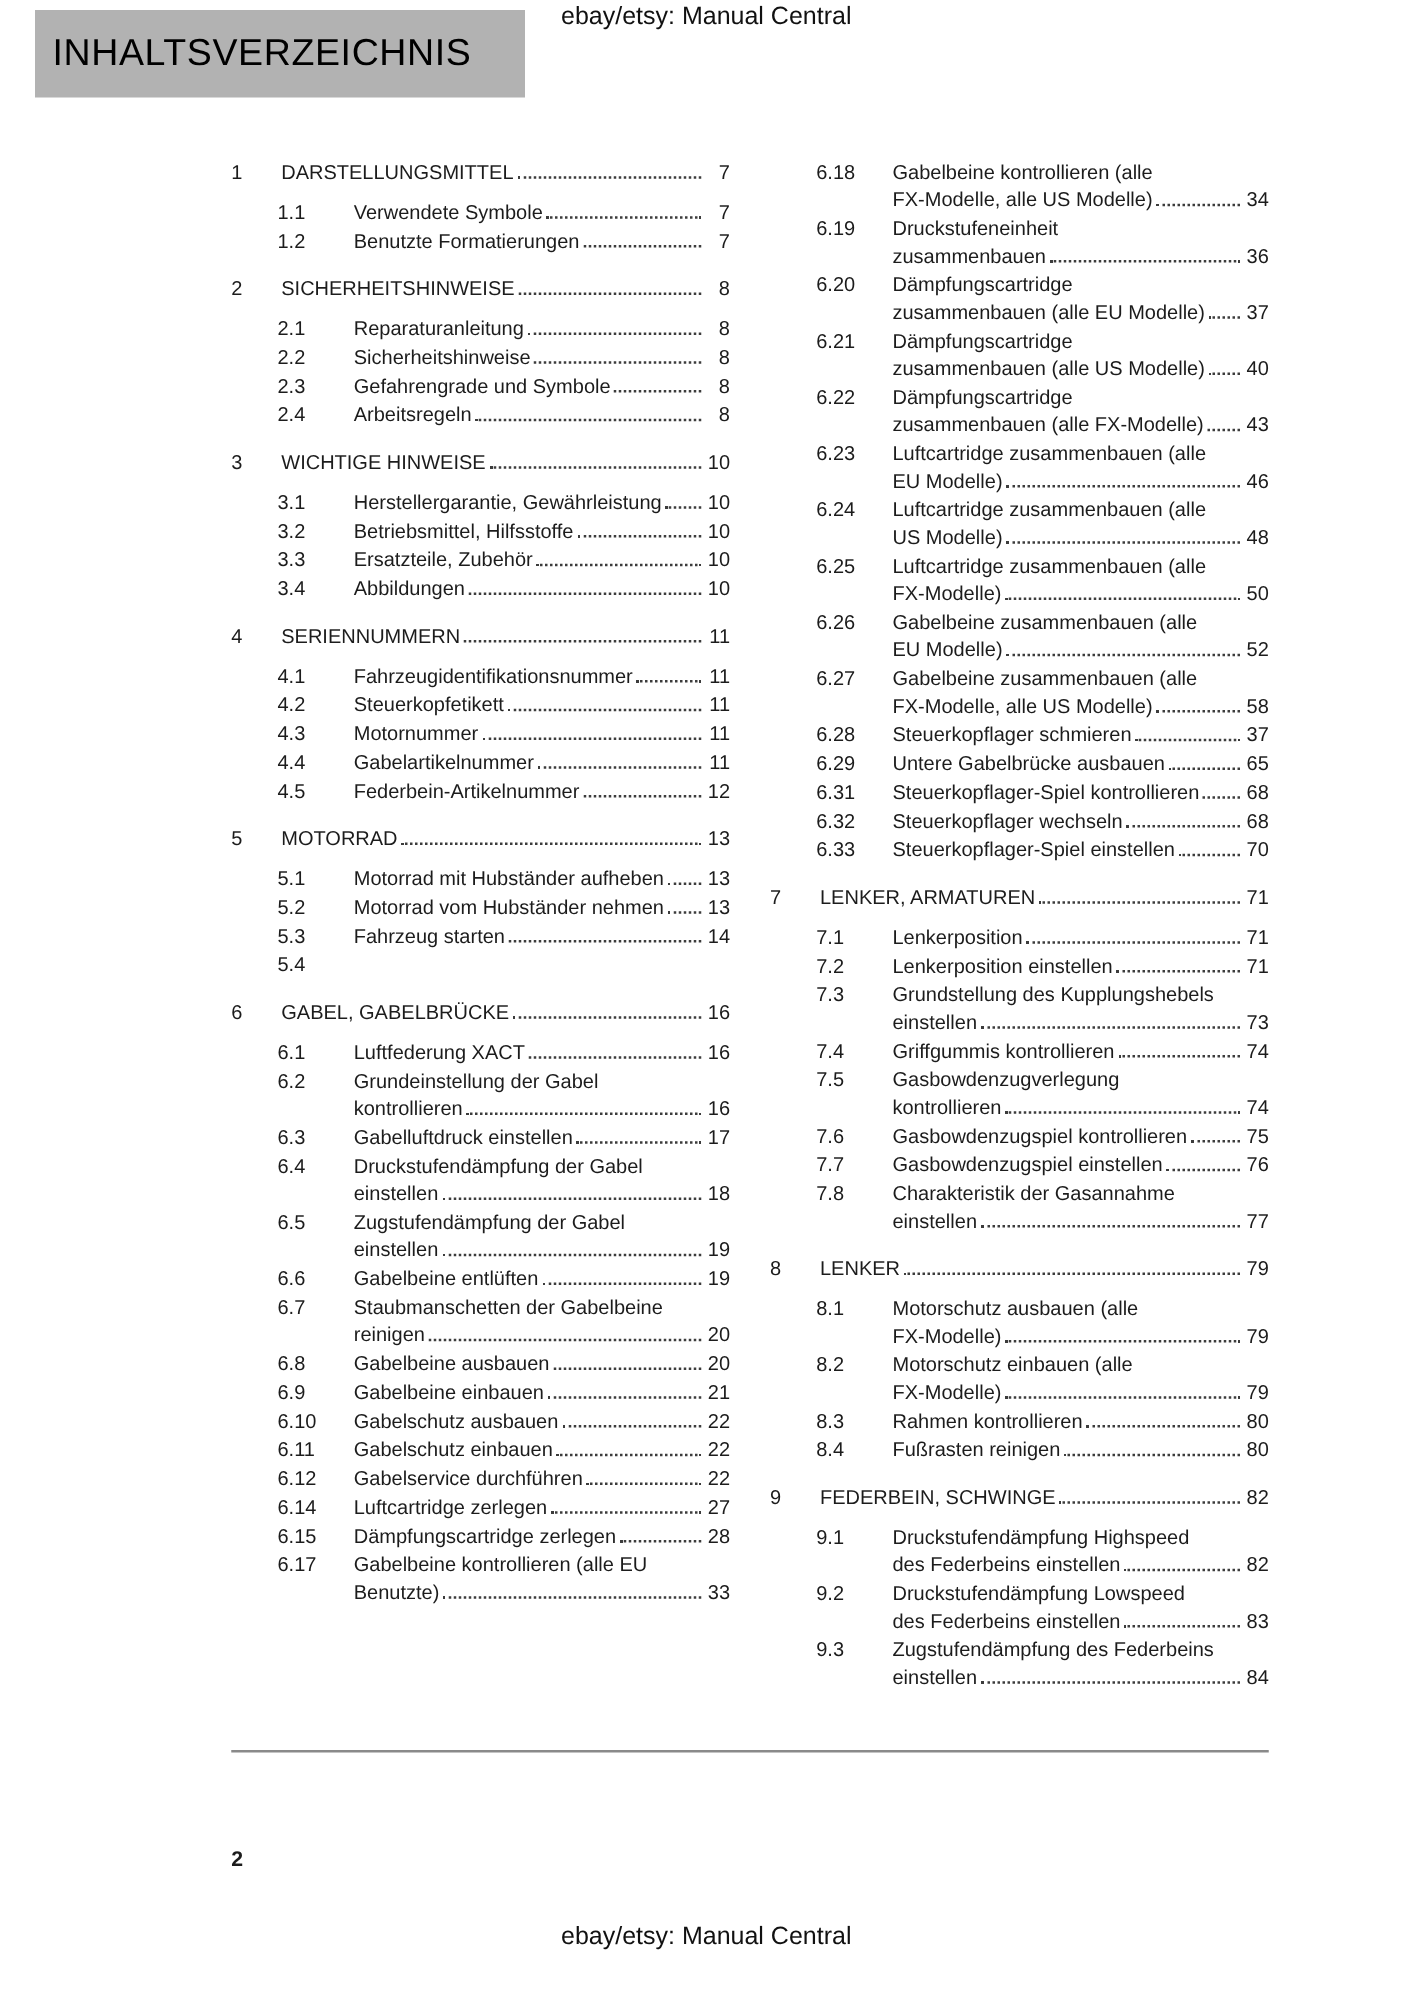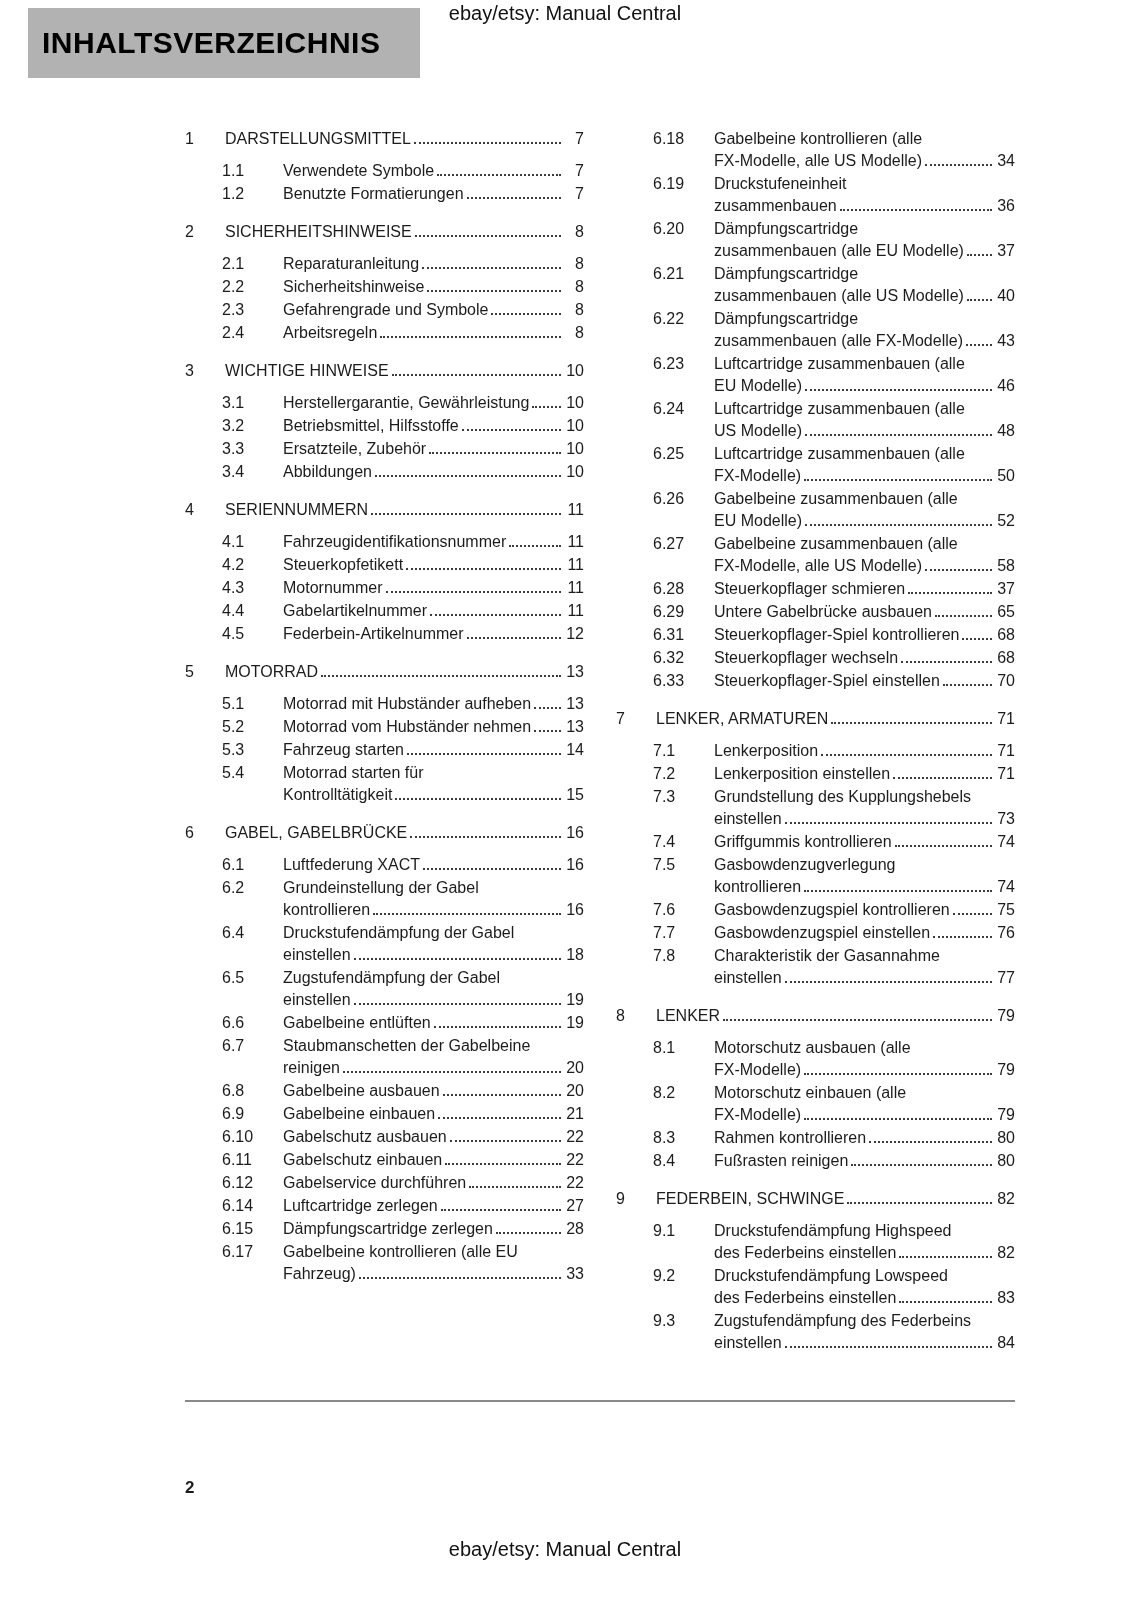--- a/index.html
+++ b/index.html
@@ -15,21 +15,21 @@
     position: absolute; top: 2px; left: 0; width: 100%;
     text-align: center; font-size: 20px; color: #111;
   }
   .title-box {
     position: absolute; left: 28px; top: 8px;
     width: 392px; height: 70px;
     background: #b2b2b2;
     display: flex; align-items: center;
   }
   .title-box .title-text {
-    font-size: 30px; font-weight: bold; letter-spacing: 0.5px;
+    font-size: 30px; font-weight: normal; letter-spacing: 0.5px;
     padding-left: 14px; color: #000;
   }
   .toc {
     position: absolute; left: 185px; top: 128px; width: 830px;
     display: flex; gap: 32px;
   }
   .toc-col { flex: 1 1 0; min-width: 0; }
   .toc-entry { display: flex; font-size: 16px; line-height: 22px; }
   .toc-entry.sub { padding-left: 37px; margin-bottom: 1px; }
   .toc-entry.section { margin-top: 16px; margin-bottom: 10px; }
@@ -295,28 +295,20 @@
           <div class="body">
             <div class="lastline">
               <span class="ttext">Fahrzeug starten</span>
               <span class="leader"></span>
               <span class="pagenum">14</span>
             </div>
           </div>
         </div>
         <div class="toc-entry sub">
           <span class="num">5.4</span>
-          <div class="body">
-            <div class="tline">Motorrad starten für</div>
-            <div class="lastline">
-              <span class="ttext">Kontrolltätigkeit</span>
-              <span class="leader"></span>
-              <span class="pagenum">15</span>
-            </div>
-          </div>
         </div>
         <div class="toc-entry section">
           <span class="num">6</span>
           <div class="body">
             <div class="lastline">
               <span class="ttext">GABEL, GABELBRÜCKE</span>
               <span class="leader"></span>
               <span class="pagenum">16</span>
             </div>
           </div>
@@ -336,20 +328,30 @@
           <div class="body">
             <div class="tline">Grundeinstellung der Gabel</div>
             <div class="lastline">
               <span class="ttext">kontrollieren</span>
               <span class="leader"></span>
               <span class="pagenum">16</span>
             </div>
           </div>
         </div>
         <div class="toc-entry sub">
+          <span class="num">6.3</span>
+          <div class="body">
+            <div class="lastline">
+              <span class="ttext">Gabelluftdruck einstellen</span>
+              <span class="leader"></span>
+              <span class="pagenum">17</span>
+            </div>
+          </div>
+        </div>
+        <div class="toc-entry sub">
           <span class="num">6.4</span>
           <div class="body">
             <div class="tline">Druckstufendämpfung der Gabel</div>
             <div class="lastline">
               <span class="ttext">einstellen</span>
               <span class="leader"></span>
               <span class="pagenum">18</span>
             </div>
           </div>
         </div>
@@ -453,21 +455,21 @@
               <span class="leader"></span>
               <span class="pagenum">28</span>
             </div>
           </div>
         </div>
         <div class="toc-entry sub">
           <span class="num">6.17</span>
           <div class="body">
             <div class="tline">Gabelbeine kontrollieren (alle EU</div>
             <div class="lastline">
-              <span class="ttext">Fahrzeug)</span>
+              <span class="ttext">Benutzte)</span>
               <span class="leader"></span>
               <span class="pagenum">33</span>
             </div>
           </div>
         </div>
       </div>
     <div class="toc-col">
         <div class="toc-entry sub">
           <span class="num">6.18</span>
           <div class="body">

